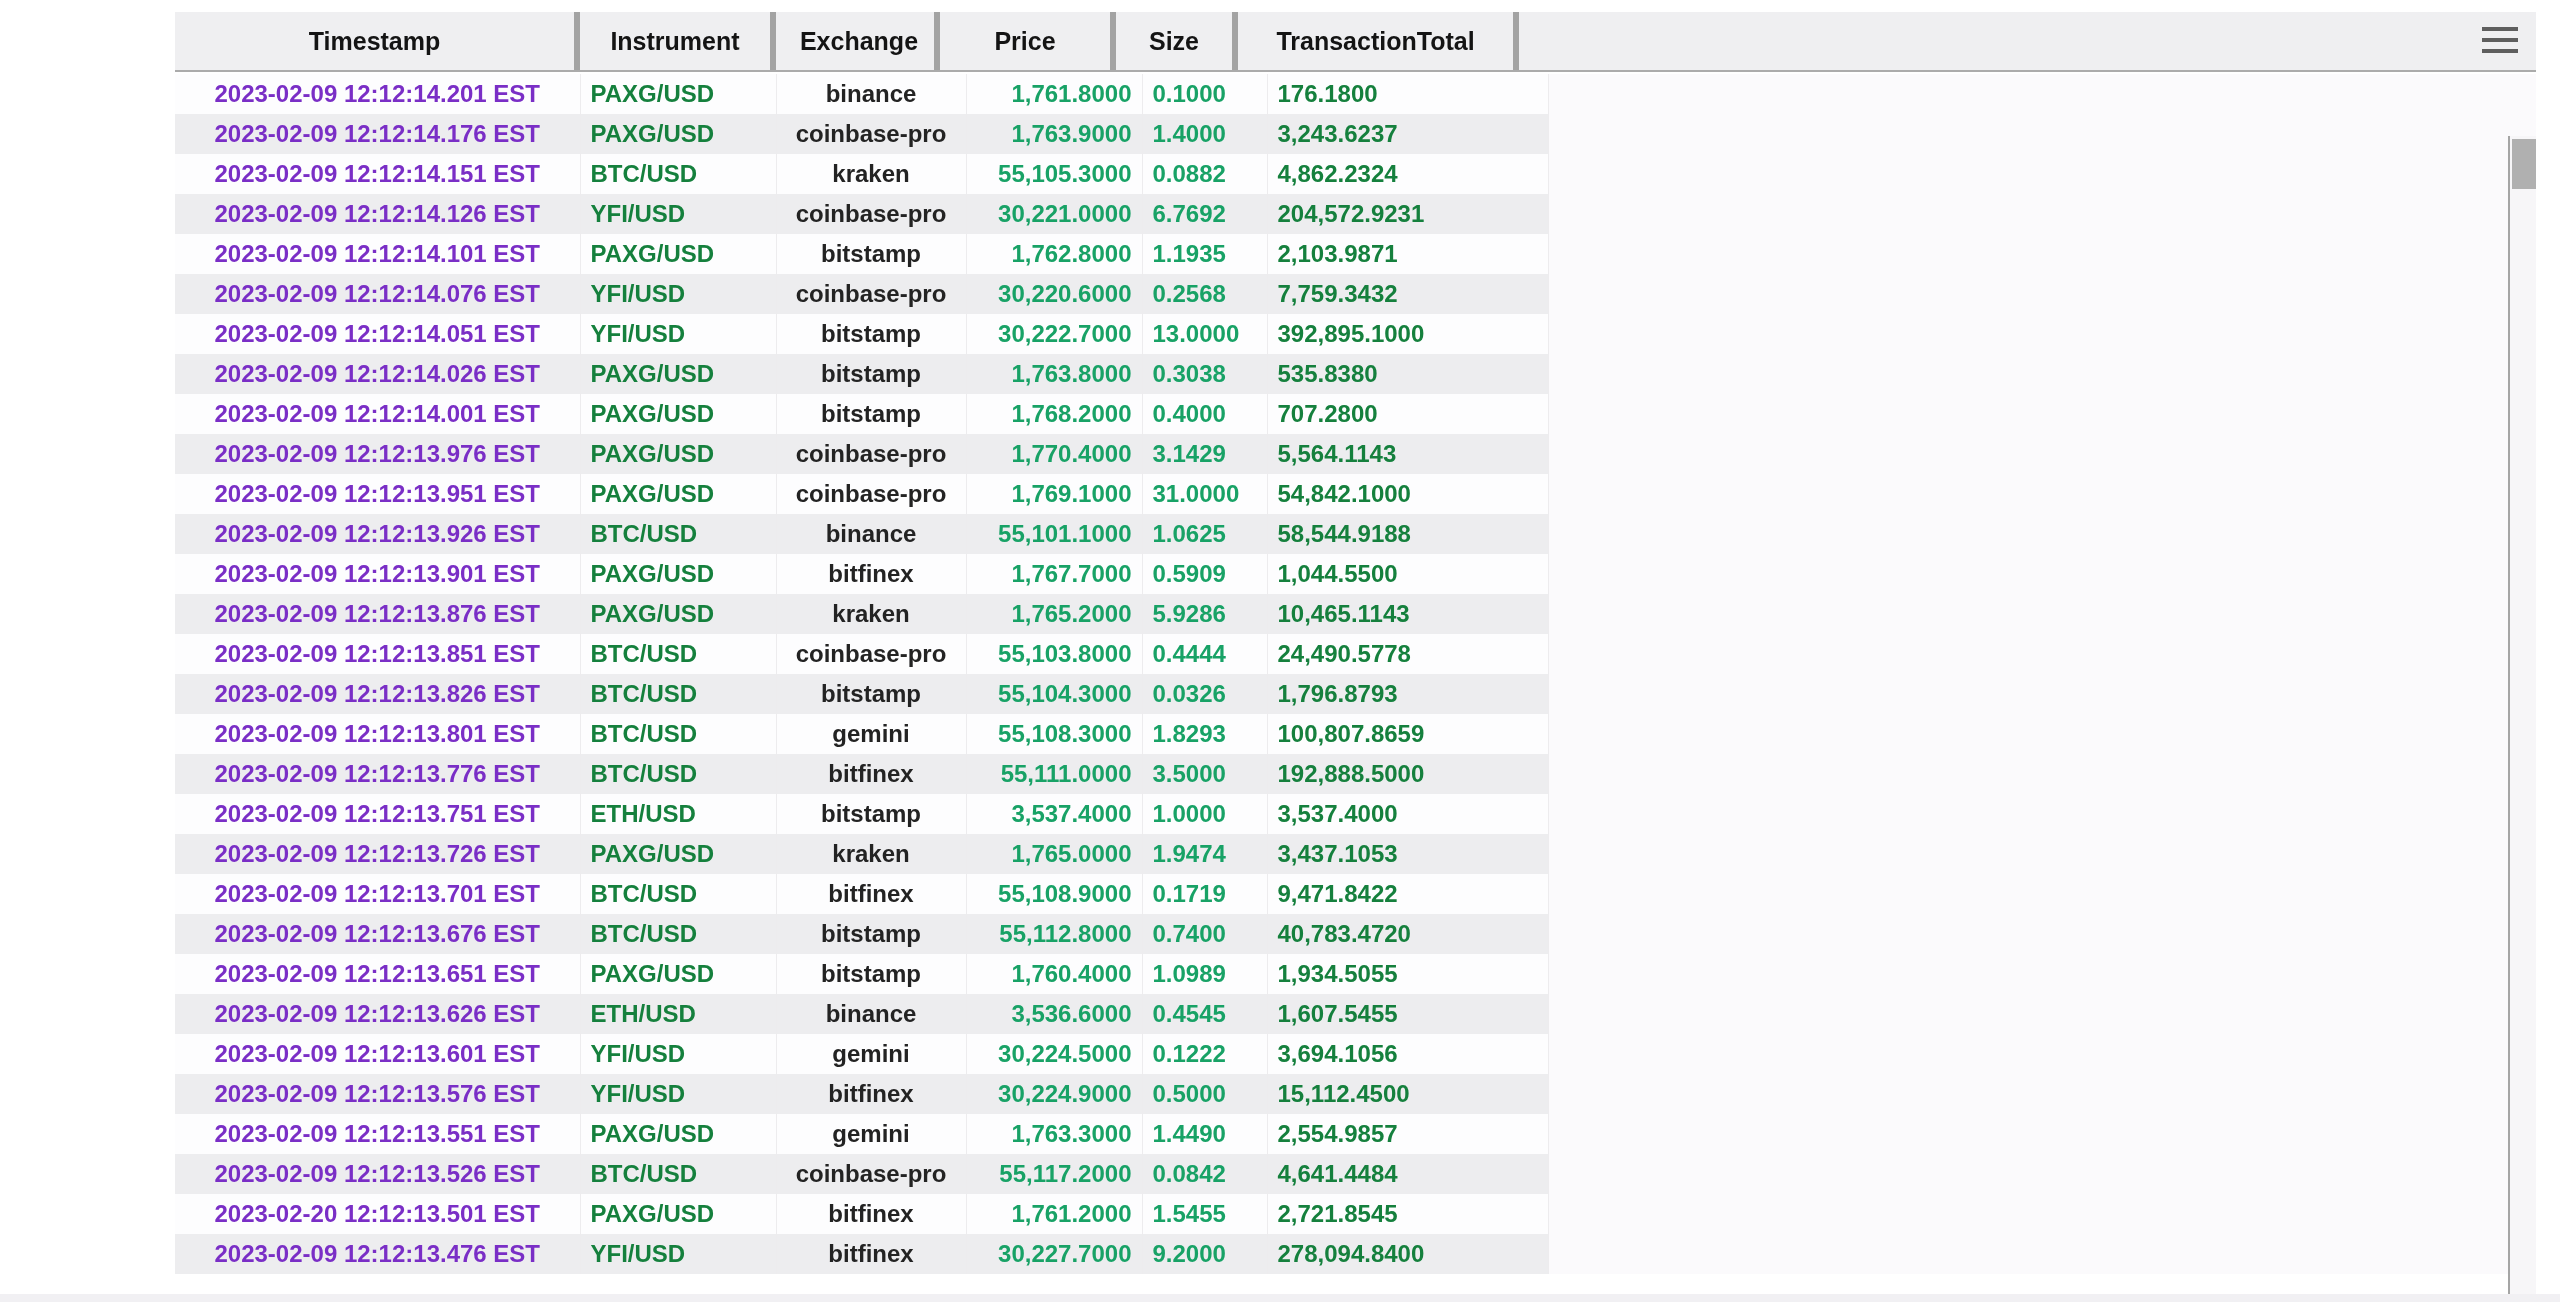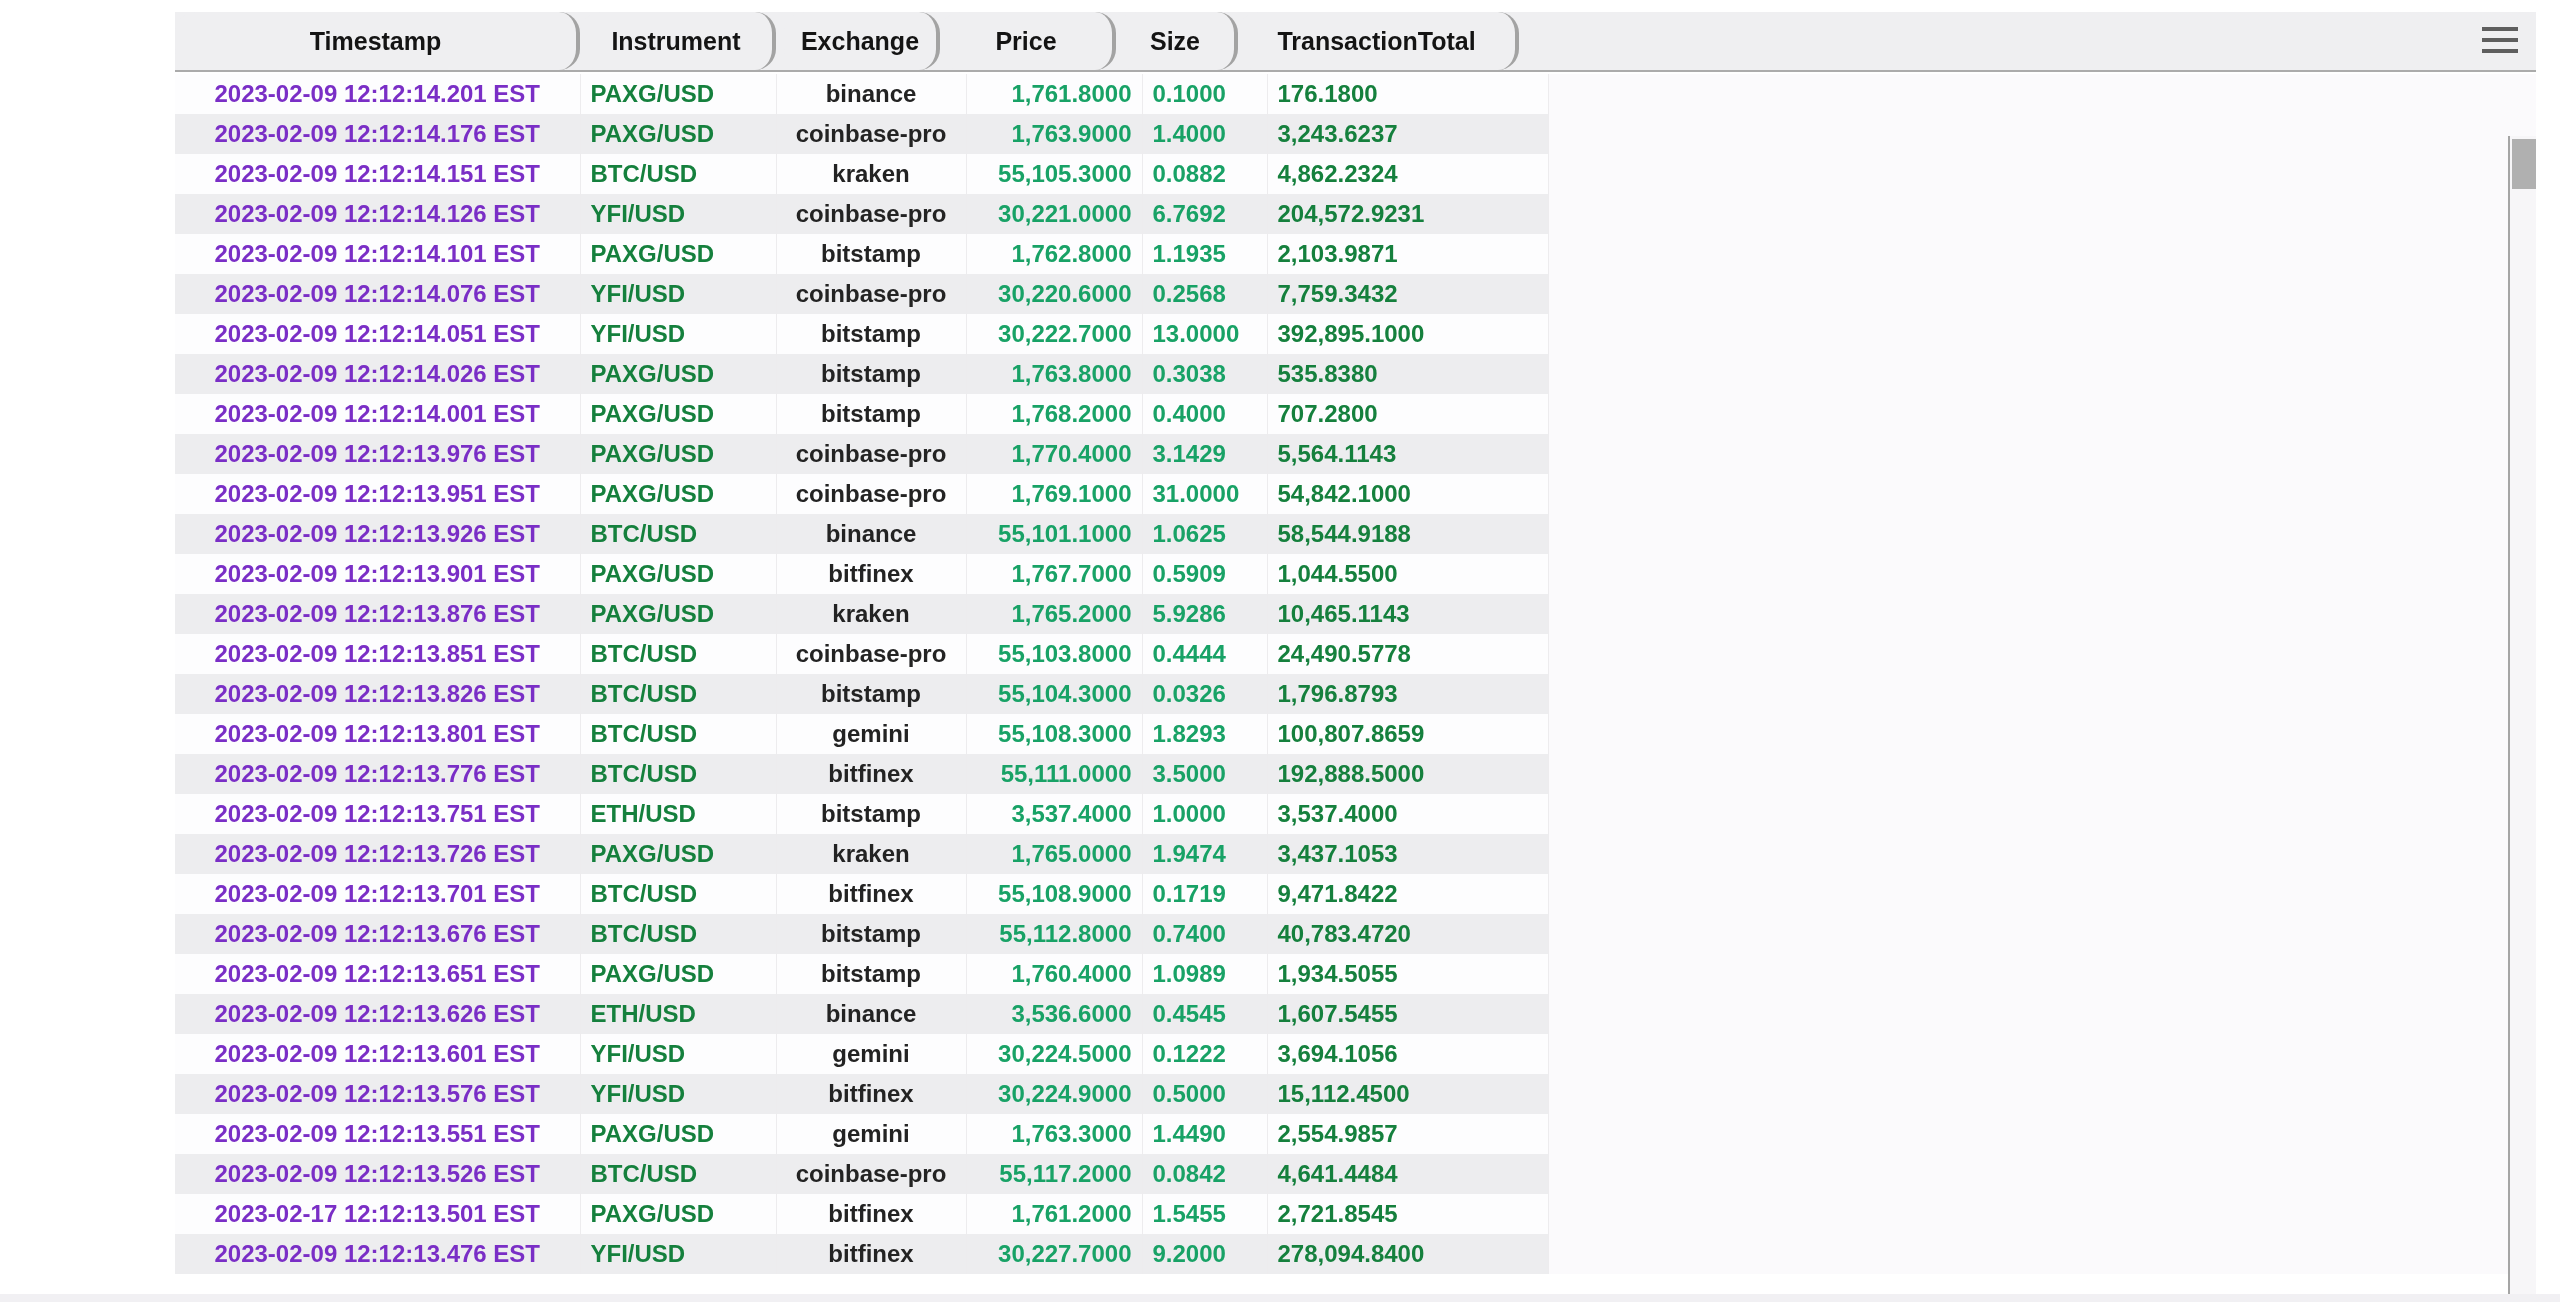--- a/index.html
+++ b/index.html
@@ -10,21 +10,21 @@
 
   
   .header-band {
     position: absolute; left: 0; top: 0; width: 2361px; height: 60px;
     background: #efeff1; border-bottom: 2px solid #ababab; display: flex;
   }
   .header-cells { display: flex; height: 100%; }
   .hcell {
     display: flex; align-items: center; justify-content: center;
     font-size: 25px; font-weight: 700; color: #141414;
-    border-right: 4px solid #a3a3a3; background: #efeff1; border-radius: 21px;
+    border-right: 6px solid #a3a3a3; background: #efeff1;
   }
   .hcell:nth-child(1) { width: 405px; }
   .hcell:nth-child(2) { width: 196px; }
   .hcell:nth-child(3) { width: 156px; margin-left: 8px; }
   .hcell:nth-child(4) { width: 176px; }
   .hcell:nth-child(5) { width: 122px; }
   .hcell:nth-child(6) { width: 281px; }
 
   .menu-btn {
     position: absolute; right: 16px; top: 15px; width: 38px; height: 26px;
@@ -305,21 +305,21 @@
   </tr>
           <tr>
     <td class="c-ts">2023-02-09 12:12:13.526 EST</td>
     <td class="c-inst">BTC/USD</td>
     <td class="c-exch">coinbase-pro</td>
     <td class="c-price">55,117.2000</td>
     <td class="c-size">0.0842</td>
     <td class="c-total">4,641.4484</td>
   </tr>
           <tr>
-    <td class="c-ts">2023-02-17 12:12:13.501 EST</td>
+    <td class="c-ts">2023-02-20 12:12:13.501 EST</td>
     <td class="c-inst">PAXG/USD</td>
     <td class="c-exch">bitfinex</td>
     <td class="c-price">1,761.2000</td>
     <td class="c-size">1.5455</td>
     <td class="c-total">2,721.8545</td>
   </tr>
           <tr>
     <td class="c-ts">2023-02-09 12:12:13.476 EST</td>
     <td class="c-inst">YFI/USD</td>
     <td class="c-exch">bitfinex</td>

